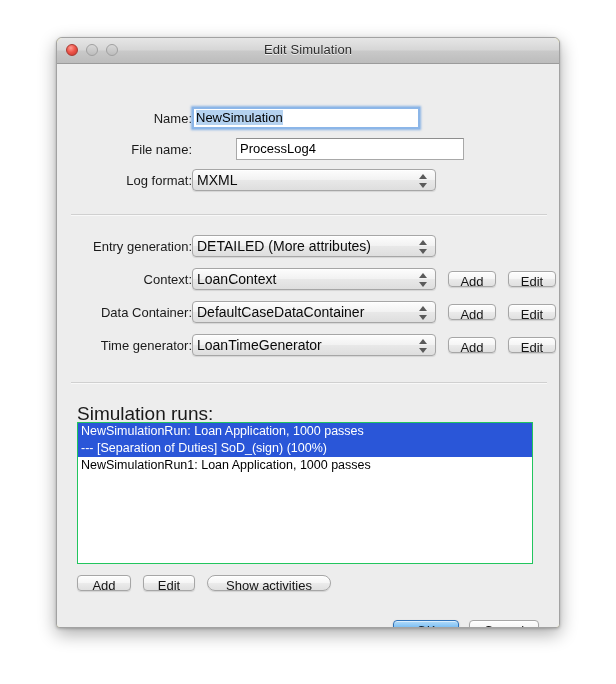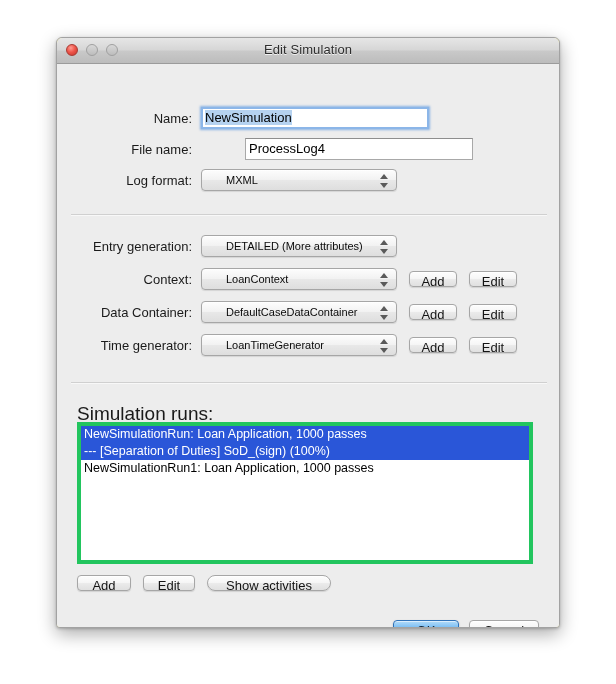--- a/index.html
+++ b/index.html
@@ -90,21 +90,20 @@
     position: absolute;
     display: flex;
     align-items: center;
     height: 22px;
   }
   .field-label {
     width: 135px;
     text-align: right;
     font-size: 13px;
     color: #1a1a1a;
-    padding-right: 9px;
     white-space: nowrap;
   }
 
   
   .text-input {
     width: 228px;
     height: 22px;
     box-sizing: border-box;
     background: #ffffff;
     border: 1px solid #a8a8a8;
@@ -123,30 +122,30 @@
     line-height: 17px;
   }
   .sel-text {
     background: #b5d2f0;
     color: #000;
   }
 
   
   .popup {
     position: relative;
-    width: 196px;
+    width: 244px;
     height: 22px;
     box-sizing: border-box;
     background: linear-gradient(to bottom, #fdfdfd 0%, #f2f2f2 48%, #e8e8e8 52%, #dedede 100%);
     border: 1px solid #a6a6a6;
     border-radius: 4px;
-    font-size: 11px;
+    font-size: 14px;
     color: #0a0a0a;
     line-height: 20px;
-    padding-left: 24px;
+    padding-left: 4px;
     box-shadow: 0 1px 0 rgba(255,255,255,0.7) inset, 0 1px 1px rgba(0,0,0,0.10);
     overflow: hidden;
     white-space: nowrap;
   }
   .popup .stepper {
     position: absolute;
     right: 7px;
     top: 3px;
     width: 9px;
     height: 16px;
@@ -211,21 +210,21 @@
     color: #1a1a1a;
   }
   #runs-list {
     position: absolute;
     left: 20px;
     top: 358px;
     width: 456px;
     height: 142px;
     box-sizing: border-box;
     background: #ffffff;
-    border: 4px solid #22c55e;
+    border: 1px solid #22c55e;
     overflow: hidden;
   }
   .list-item {
     font-size: 12.5px;
     line-height: 17px;
     height: 17px;
     padding-left: 3px;
     color: #000;
     white-space: nowrap;
     overflow: hidden;

